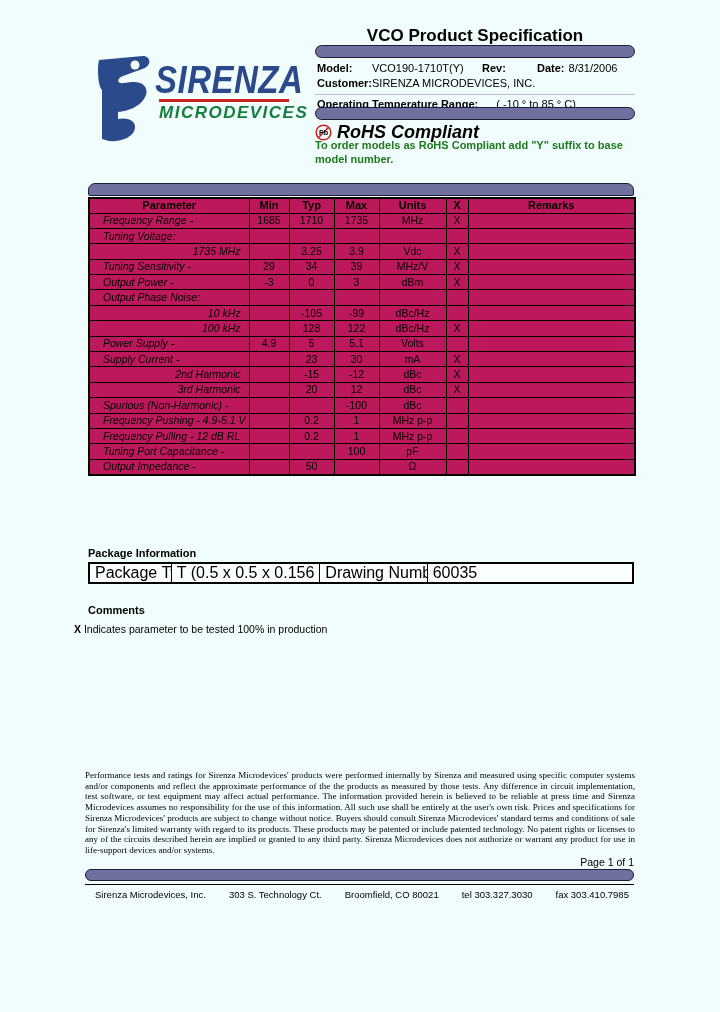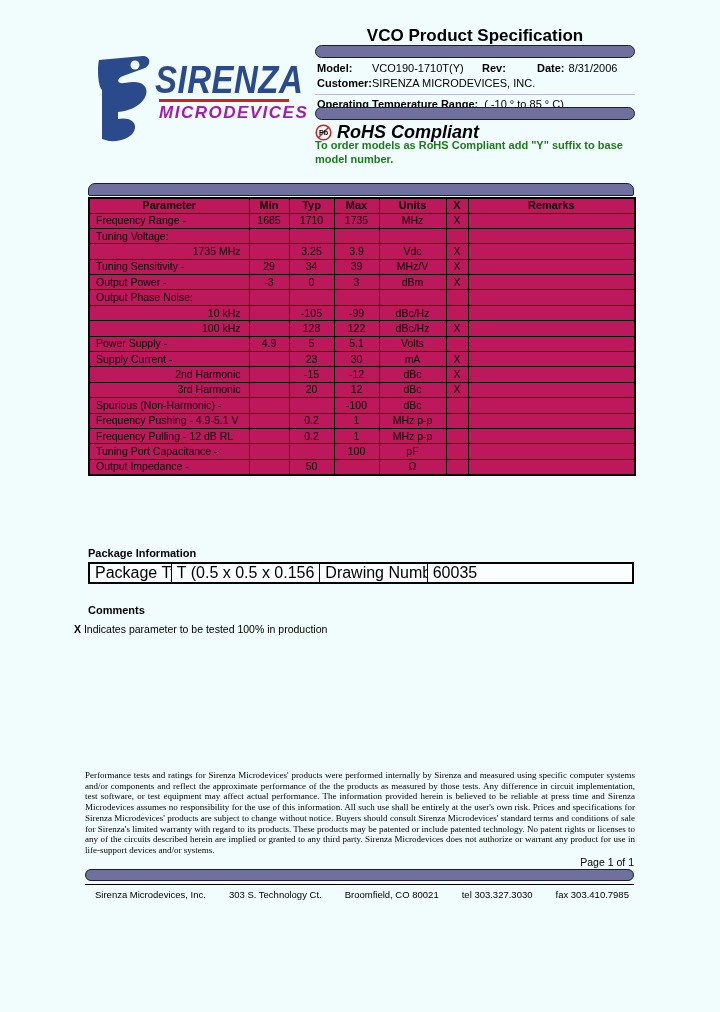--- a/index.html
+++ b/index.html
@@ -17,21 +17,21 @@
   .logo { left:95px; top:54px; width:195px; height:92px; display:flex; }
   .logo-mark { width:56px; height:90px; flex:0 0 auto; }
   .logo-text { margin-left:4px; padding-top:8px; }
   .logo-name {
     font-style:italic; font-weight:bold; color:#2a4a8b;
     font-size:33px; line-height:0.95; letter-spacing:0.5px;
     transform:scaleY(1.15); transform-origin:top left;
   }
   .logo-rule { height:3px; background:#cc2222; width:130px; margin:6px 0 1px 4px; }
   .logo-sub {
-    font-style:italic; font-weight:bold; color:#a21caf;
+    font-style:italic; font-weight:bold; color:#15803d;
     font-size:17px; letter-spacing:1.5px; margin-left:4px;
   }
 
   .doc-title { left:315px; top:26px; width:320px; text-align:center;
     font-size:17px; font-weight:bold; }
 
   .bar { background:#70709e; border:1px solid #1c1c40; border-radius:7px; }
   .bar-top    { left:315px; top:45px;  width:320px; height:13px; }
   .bar-mid    { left:315px; top:107px; width:320px; height:13px; }
 
@@ -50,21 +50,21 @@
 
   
   .spec-wrap { left:88px; top:183px; width:546px; }
   .spec-bar { width:546px; height:13px; background:#70709e;
     border:1px solid #1c1c40; border-radius:7px 7px 2px 2px; margin-bottom:1px; }
   table.spec { border-collapse:collapse; width:546px; table-layout:fixed;
     border:2px solid #000; background:#be185d; }
   table.spec th, table.spec td { border:1px solid #000; height:15.4px;
     font-size:10.5px; line-height:1.05; overflow:hidden; white-space:nowrap; }
   table.spec th { font-weight:bold; text-align:center; font-size:11px; height:15px; }
-  td.param { text-align:left; padding-left:6px; }
+  td.param { text-align:left; padding-left:13px;font-style:italic; }
   td.param.sub { text-align:right; padding-right:8px; }
   td.num { text-align:center; }
   td.remarks { text-align:left; padding-left:3px; }
 
   
   .pkg-title { left:88px; top:547px; font-size:11px; font-weight:bold; }
   table.pkg { position:absolute; left:88px; top:562px; width:546px;
     border-collapse:collapse; border:2px solid #000; table-layout:fixed; background:#fbfefe; }
   table.pkg td { border:1px solid #000; height:19px; font-size:16px; padding:0 5px;
     white-space:nowrap; overflow:hidden; }
@@ -113,21 +113,21 @@
   <span style="margin-left:4px">8/31/2006</span>
 </div>
 
 <div class="abs hdr-row row-cust">
   <span class="lab" style="width:55px">Customer:</span>
   <span>SIRENZA MICRODEVICES, INC.</span>
 </div>
 
 <div class="abs hdr-row row-temp" style="width:320px">
   <span class="lab">Operating Temperature Range:</span>
-  <span style="margin-left:6px">( -10 ° to 85 ° C)</span>
+  <span style="margin-left:18px">( -10 ° to 85 ° C)</span>
 </div>
 
 <div class="abs bar bar-mid"></div>
 
 <div class="abs rohs-line">
   <svg class="pb-badge" viewBox="0 0 20 20">
     <circle cx="10" cy="10" r="8.6" fill="none" stroke="#cc2222" stroke-width="1.8"></circle>
     <line x1="3.9" y1="16.1" x2="16.1" y2="3.9" stroke="#cc2222" stroke-width="1.8"></line>
     <text x="10" y="13.4" font-size="8.5" font-weight="bold" text-anchor="middle" font-family="Liberation Sans, DejaVu Sans, sans-serif" fill="#000">Pb</text>
   </svg>

